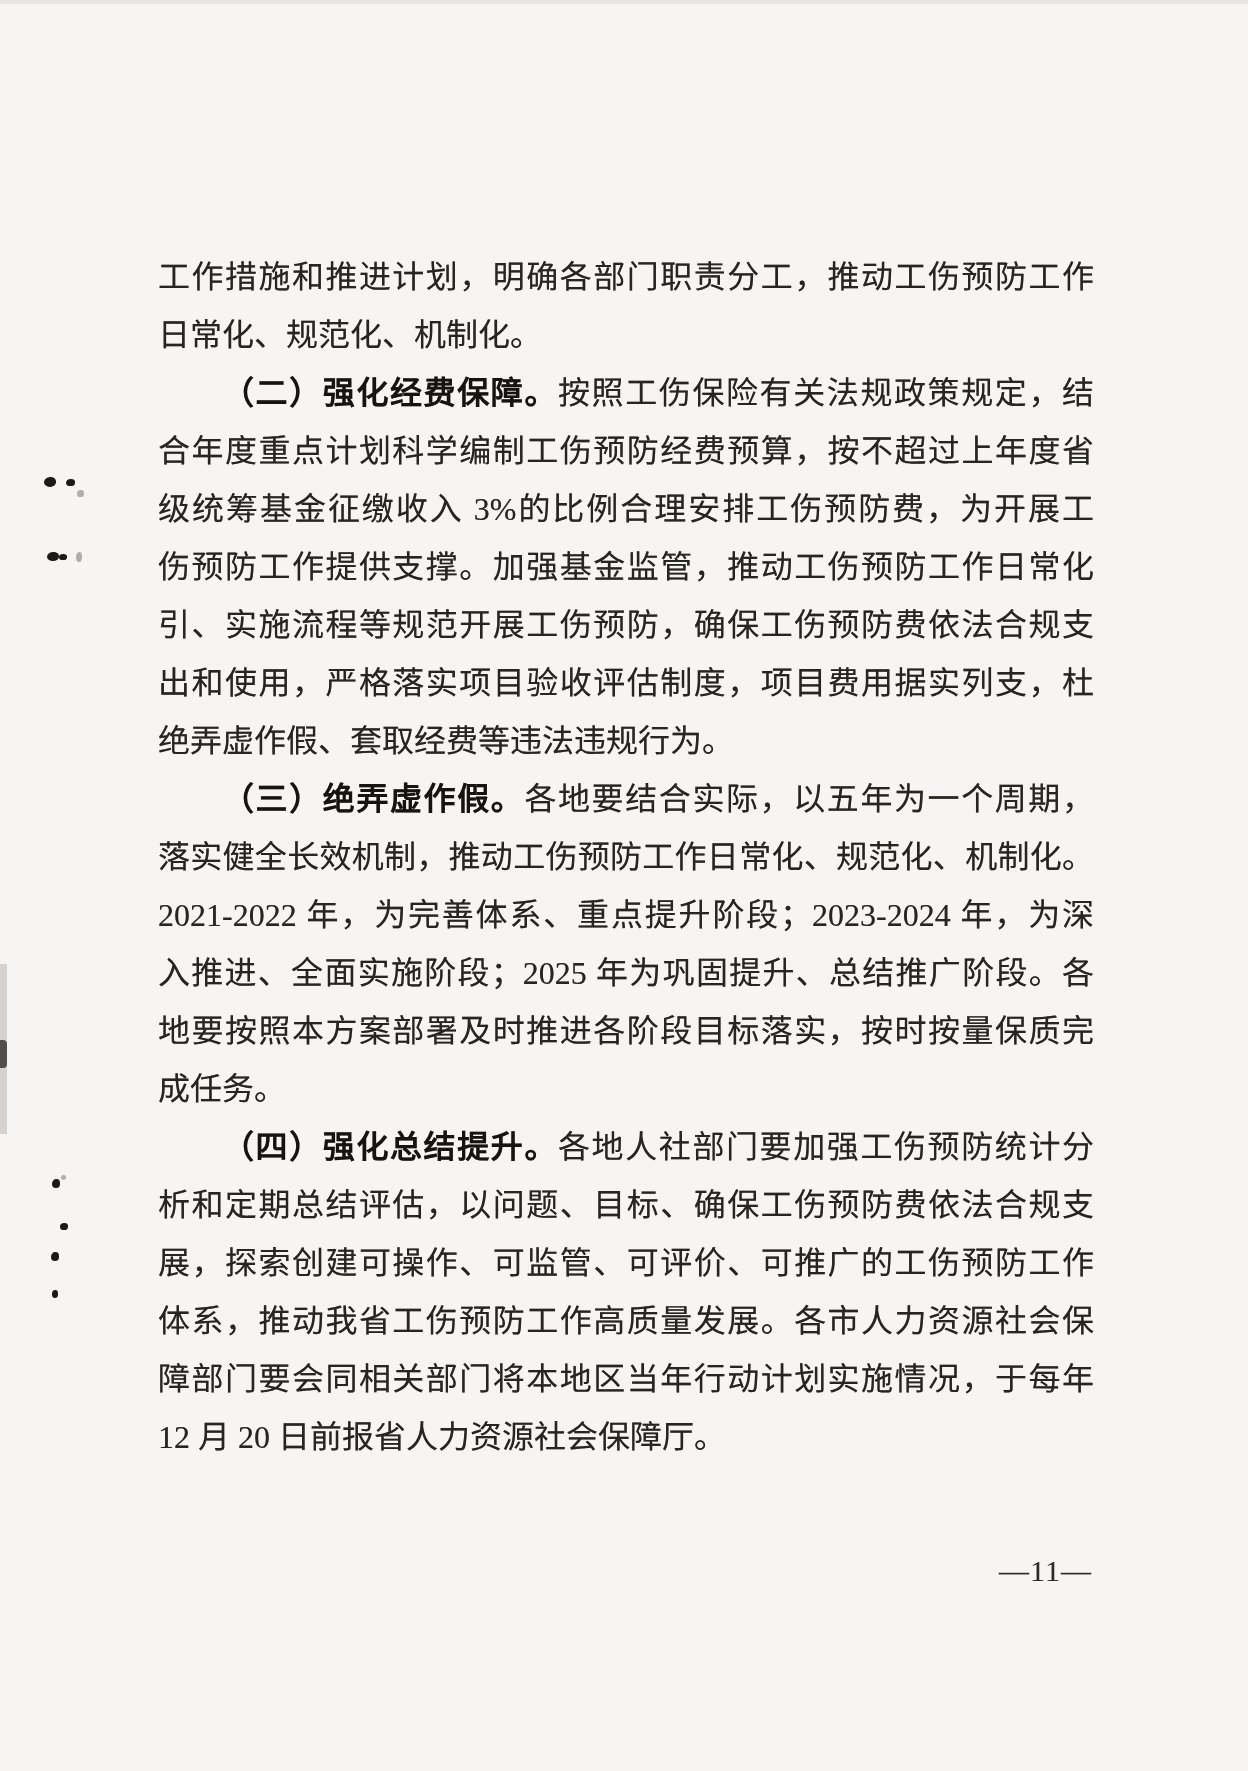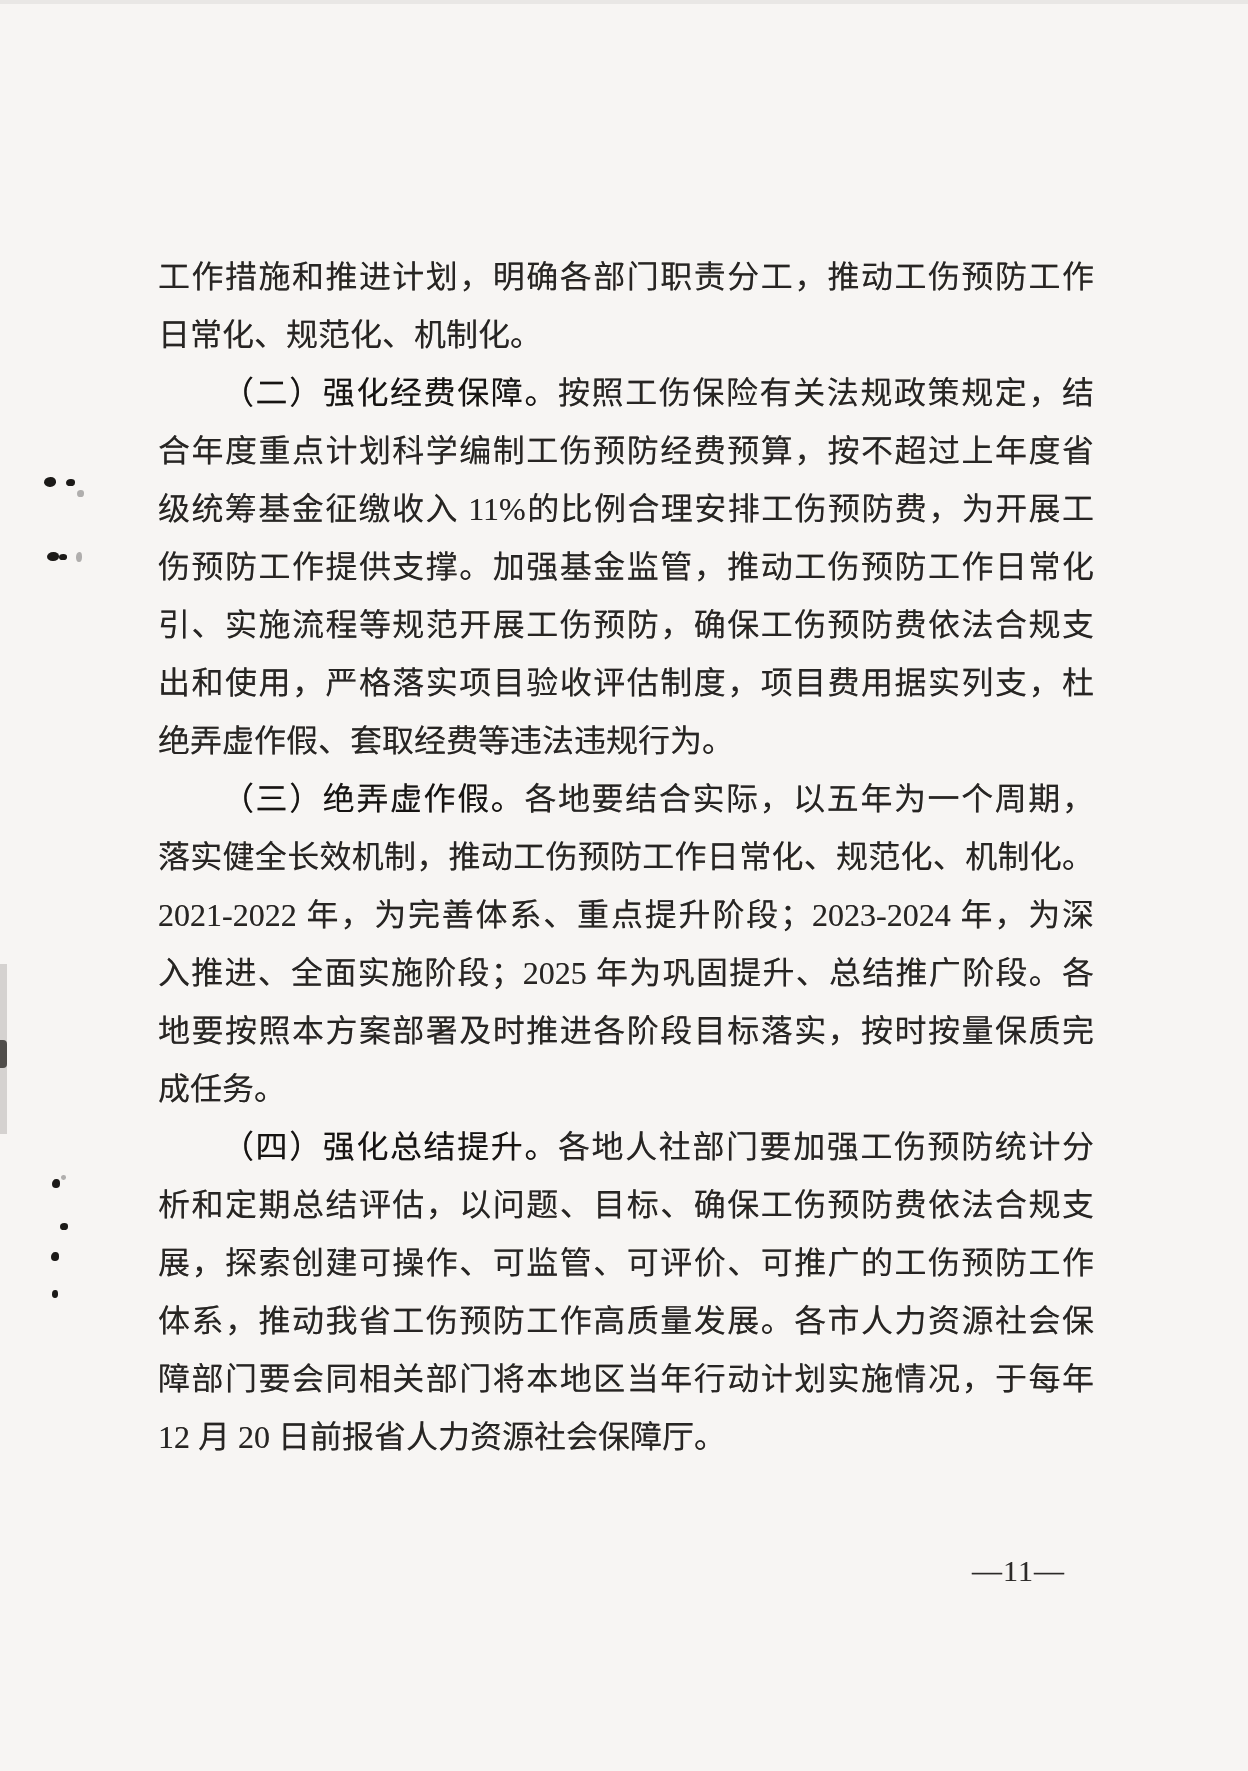--- a/index.html
+++ b/index.html
@@ -53,32 +53,32 @@
   .line.fill {
     text-align-last: justify;
   }
   .line.end {
     text-align-last: left;
   }
   .line.indent {
     text-indent: 64px;
   }
   .line .b {
-    font-weight: 400;
+    font-weight: 700;
     color: #161412;
   }
   .page-number {
     position: absolute;
     left: 972px;
     top: 1550px;
     width: 120px;
     font-size: 30px;
     letter-spacing: 1px;
     color: #2c2a28;
-    text-align: left;
+    text-align: right;
     text-shadow: 0 0 0.5px rgba(55,50,48,0.5);
   }
   .speck {
     position: absolute;
     background: #1c1a18;
     border-radius: 55% 45% 50% 50%;
   }
   .speck.faint { opacity: 0.32; }
 </style>
 </head>
@@ -98,21 +98,21 @@
   <div class="speck faint" style="left:61px; top:1171px; width:5px; height:5px;"></div>
   <div class="speck" style="left:60px; top:1219px; width:8px; height:7px;"></div>
   <div class="speck" style="left:51px; top:1248px; width:8px; height:9px;"></div>
   <div class="speck" style="left:52px; top:1286px; width:6px; height:8px;"></div>
 
   <div class="text-block">
     <div class="line fill"><span class="b"></span><span>工作措施和推进计划，明确各部门职责分工，推动工伤预防工作</span></div>
     <div class="line end"><span class="b"></span><span>日常化、规范化、机制化。</span></div>
     <div class="line fill indent"><span class="b">（二）强化经费保障。</span><span>按照工伤保险有关法规政策规定，结</span></div>
     <div class="line fill"><span class="b"></span><span>合年度重点计划科学编制工伤预防经费预算，按不超过上年度省</span></div>
-    <div class="line fill"><span class="b"></span><span>级统筹基金征缴收入 11%的比例合理安排工伤预防费，为开展工</span></div>
+    <div class="line fill"><span class="b"></span><span>级统筹基金征缴收入 3%的比例合理安排工伤预防费，为开展工</span></div>
     <div class="line fill"><span class="b"></span><span>伤预防工作提供支撑。加强基金监管，推动工伤预防工作日常化</span></div>
     <div class="line fill"><span class="b"></span><span>引、实施流程等规范开展工伤预防，确保工伤预防费依法合规支</span></div>
     <div class="line fill"><span class="b"></span><span>出和使用，严格落实项目验收评估制度，项目费用据实列支，杜</span></div>
     <div class="line end"><span class="b"></span><span>绝弄虚作假、套取经费等违法违规行为。</span></div>
     <div class="line fill indent"><span class="b">（三）绝弄虚作假。</span><span>各地要结合实际，以五年为一个周期，</span></div>
     <div class="line fill"><span class="b"></span><span>落实健全长效机制，推动工伤预防工作日常化、规范化、机制化。</span></div>
     <div class="line fill"><span class="b"></span><span>2021-2022 年，为完善体系、重点提升阶段；2023-2024 年，为深</span></div>
     <div class="line fill"><span class="b"></span><span>入推进、全面实施阶段；2025 年为巩固提升、总结推广阶段。各</span></div>
     <div class="line fill"><span class="b"></span><span>地要按照本方案部署及时推进各阶段目标落实，按时按量保质完</span></div>
     <div class="line end"><span class="b"></span><span>成任务。</span></div>

